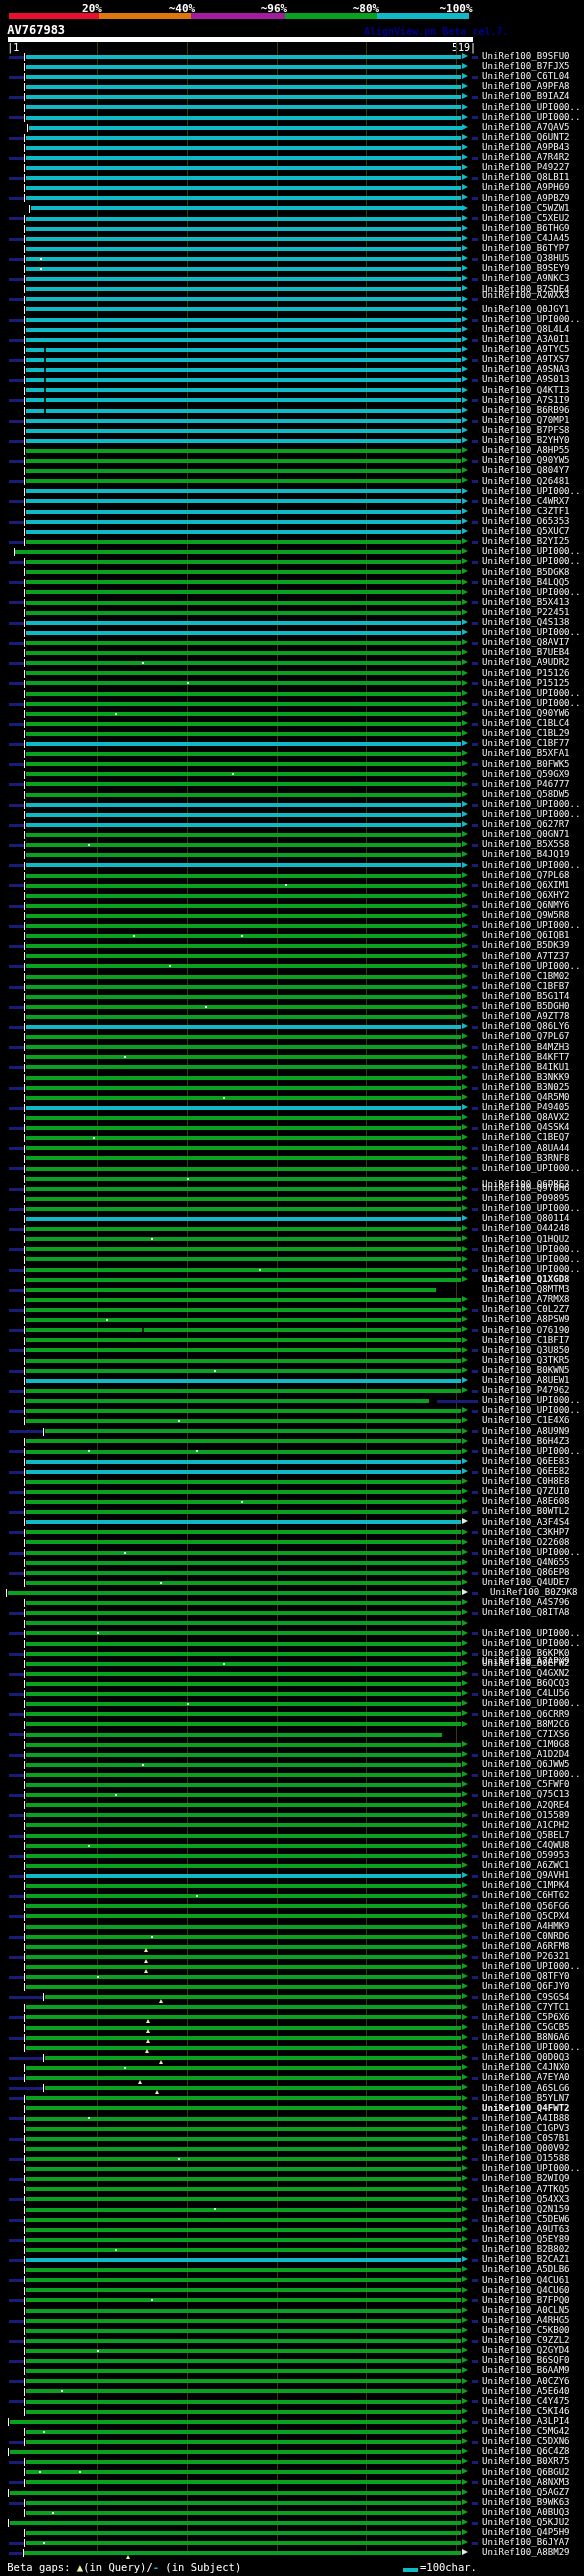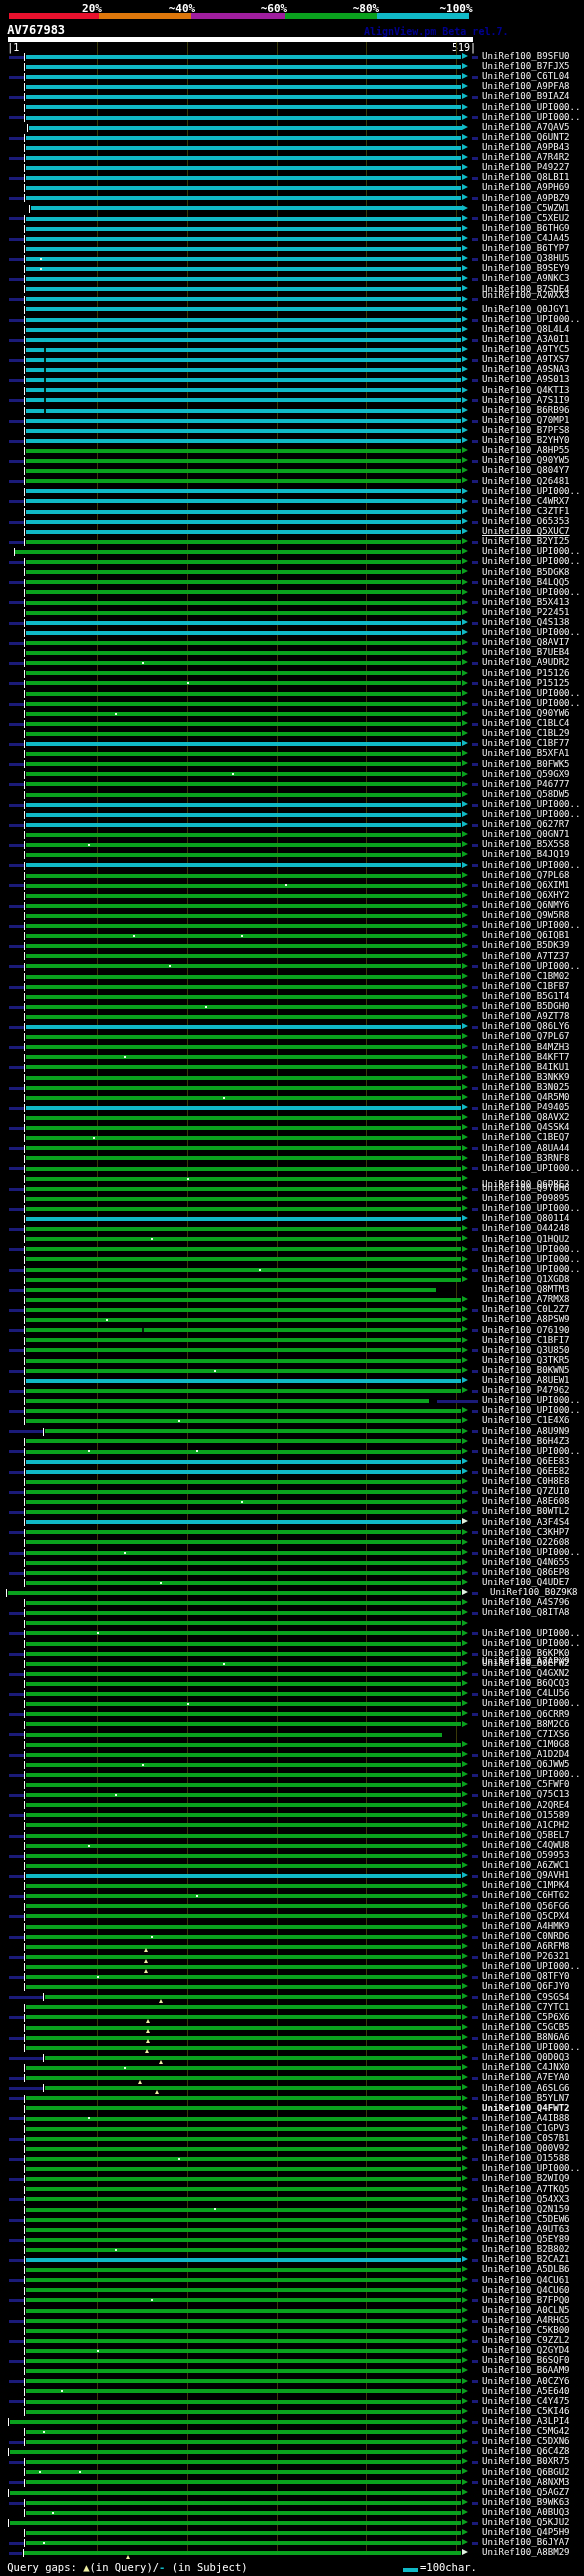--- a/index.html
+++ b/index.html
@@ -28,21 +28,21 @@
   #unitlabel{position:absolute;left:420px;top:2561px;color:#fff;font-size:10.5px;}
 </style>
 </head>
 <body>
 
 <div id="app">
 
   <div>
     <span class="pct" style="left:92px">20%</span>
     <span class="pct" style="left:182px">~40%</span>
-    <span class="pct" style="left:274px">~60%</span>
+    <span class="pct" style="left:274px">~96%</span>
     <span class="pct" style="left:366px">~80%</span>
     <span class="pct" style="left:456px">~100%</span>
     <div class="seg" id="seg0" style="left: 9.1px; width: 90px; background: rgb(232, 17, 45);"></div>
     <div class="seg" id="seg1" style="left: 99px; width: 92px; background: rgb(221, 119, 11);"></div>
     <div class="seg" id="seg2" style="left: 191px; width: 94px; background: rgb(160, 30, 158);"></div>
     <div class="seg" id="seg3" style="left: 285px; width: 92px; background: rgb(10, 161, 30);"></div>
     <div class="seg" id="seg4" style="left: 377px; width: 92px; background: rgb(16, 185, 198);"></div>
   </div>
 
   <div id="title">AV767983</div>
@@ -299,21 +299,21 @@
       <div class="rlabel" style="top: 507px;">UniRef100_C3ZTF1</div>
       <div class="navy" style="left: 9.1px; top: 521px; width: 15px;"></div>
       <div class="tick" style="left: 24px; top: 518px;"></div>
       <div class="bar" style="left: 26px; top: 520px; width: 435px; background: rgb(16, 185, 198);"></div>
       <div class="arrow" style="left: 462px; top: 518px; border-left: 6.4px solid rgb(16, 185, 198);"></div>
       <div class="navy" style="left: 472px; top: 521px; width: 6.4px;"></div>
       <div class="rlabel" style="top: 517px;">UniRef100_O65353</div>
       <div class="tick" style="left: 24px; top: 528px;"></div>
       <div class="bar" style="left: 26px; top: 530px; width: 435px; background: rgb(16, 185, 198);"></div>
       <div class="arrow" style="left: 462px; top: 528px; border-left: 6.4px solid rgb(16, 185, 198);"></div>
-      <div class="rlabel" style="top: 527px; text-decoration: underline;">UniRef100_Q5XUC7</div>
+      <div class="rlabel" style="top: 527px;">UniRef100_Q5XUC7</div>
       <div class="navy" style="left: 9.1px; top: 541px; width: 15px;"></div>
       <div class="tick" style="left: 24px; top: 538px;"></div>
       <div class="bar" style="left: 26px; top: 540px; width: 435px; background: rgb(10, 161, 30);"></div>
       <div class="arrow" style="left: 462px; top: 538px; border-left: 6.4px solid rgb(10, 161, 30);"></div>
       <div class="navy" style="left: 472px; top: 541px; width: 6.4px;"></div>
       <div class="rlabel" style="top: 537px;">UniRef100_B2YI25</div>
       <div class="tick" style="left: 13.6px; top: 548px;"></div>
       <div class="bar" style="left: 15.4px; top: 550px; width: 446px; background: rgb(10, 161, 30);"></div>
       <div class="arrow" style="left: 462px; top: 548px; border-left: 6.4px solid rgb(10, 161, 30);"></div>
       <div class="rlabel" style="top: 547px;">UniRef100_UPI000..</div>
@@ -685,21 +685,21 @@
       <div class="navy" style="left: 9.1px; top: 1269px; width: 15px;"></div>
       <div class="tick" style="left: 24px; top: 1266px;"></div>
       <div class="bar" style="left: 26px; top: 1268px; width: 435px; background: rgb(10, 161, 30);"></div>
       <div class="dot" style="left: 259px; top: 1269px;"></div>
       <div class="arrow" style="left: 462px; top: 1266px; border-left: 6.4px solid rgb(10, 161, 30);"></div>
       <div class="navy" style="left: 472px; top: 1269px; width: 6.4px;"></div>
       <div class="rlabel" style="top: 1265px;">UniRef100_UPI000..</div>
       <div class="tick" style="left: 24px; top: 1276px;"></div>
       <div class="bar" style="left: 26px; top: 1278px; width: 435px; background: rgb(10, 161, 30);"></div>
       <div class="arrow" style="left: 462px; top: 1276px; border-left: 6.4px solid rgb(10, 161, 30);"></div>
-      <div class="rlabel" style="top: 1275px;">UniRef100_Q1XGD8</div>
+      <div class="rlabel" style="top: 1275px; font-weight: bold;">UniRef100_Q1XGD8</div>
       <div class="navy" style="left: 9.1px; top: 1289px; width: 15px;"></div>
       <div class="tick" style="left: 24px; top: 1286px;"></div>
       <div class="bar" style="left: 26px; top: 1288px; width: 410px; background: rgb(10, 161, 30);"></div>
       <div class="rlabel" style="top: 1285px;">UniRef100_Q8MTM3</div>
       <div class="tick" style="left: 24px; top: 1296px;"></div>
       <div class="bar" style="left: 26px; top: 1298px; width: 435px; background: rgb(10, 161, 30);"></div>
       <div class="arrow" style="left: 462px; top: 1296px; border-left: 6.4px solid rgb(10, 161, 30);"></div>
       <div class="rlabel" style="top: 1295px;">UniRef100_A7RMX8</div>
       <div class="navy" style="left: 9.1px; top: 1309px; width: 15px;"></div>
       <div class="tick" style="left: 24px; top: 1306px;"></div>
@@ -1356,17 +1356,17 @@
       <div class="navy" style="left: 472px; top: 2542px; width: 6.4px;"></div>
       <div class="rlabel" style="top: 2538px;">UniRef100_B6JYA7</div>
       <div class="navy" style="left: 9.1px; top: 2552px; width: 13.4px;"></div>
       <div class="tick" style="left: 22.6px; top: 2549px;"></div>
       <div class="bar" style="left: 24.4px; top: 2551px; width: 437px; background: rgb(10, 161, 30);"></div>
       <div class="tri" style="left: 126px; top: 2555px;"></div>
       <div class="arrow" style="left: 462px; top: 2549px; border-left: 6.4px solid rgb(223, 240, 223);"></div>
       <div class="rlabel" style="top: 2548px;">UniRef100_A8BM29</div>
     </div>
 
-  <div id="legend"><span>Query gaps: </span><span class="y">▲</span><span>(in Query)/</span><span class="cy">-</span><span> (in Subject)</span></div>
+  <div id="legend"><span>Beta gaps: </span><span class="y">▲</span><span>(in Query)/</span><span class="cy">-</span><span> (in Subject)</span></div>
   <div id="unitdash"></div>
   <div id="unitlabel">=100char.</div>
 </div>
 
 
 </body></html>

